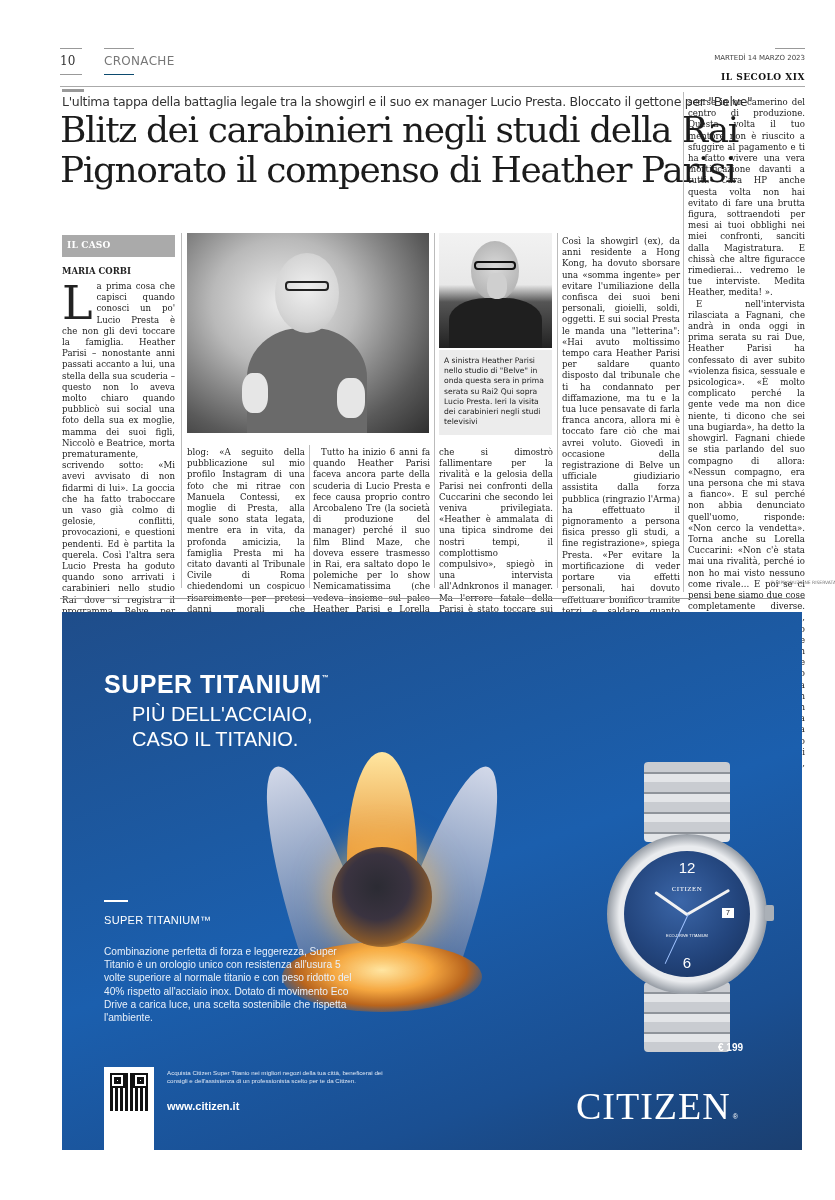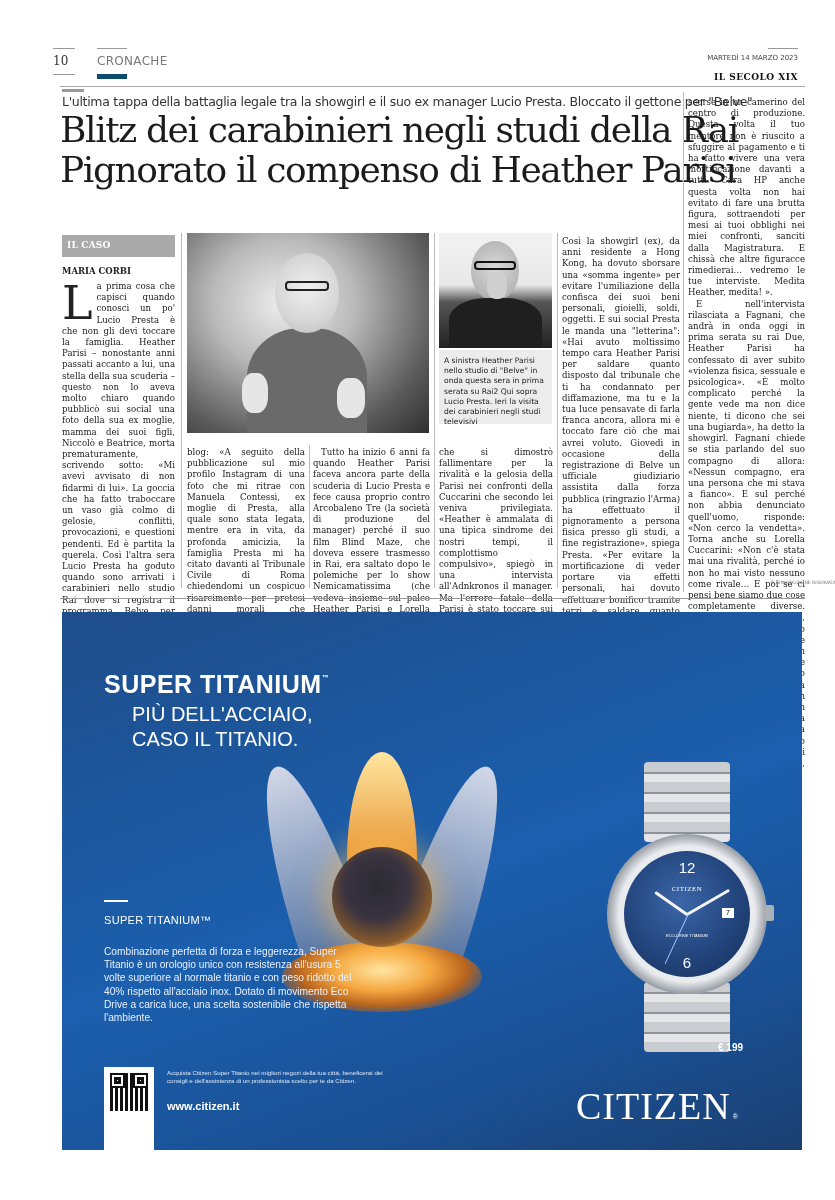--- a/index.html
+++ b/index.html
@@ -1,22 +1,22 @@
 <!DOCTYPE html>
 <html><head>
 <meta charset="utf-8">
 <style>
   * { box-sizing: border-box; margin: 0; padding: 0; }
   html, body { width: 835px; height: 1200px; background: #ffffff; overflow: hidden; }
   body { position: relative; font-family: "DejaVu Serif", serif; color: #1a1a1a; }
 
   
-  .hdr { position: absolute; left: 53px; top: 40px; width: 745px; height: 48px; }
+  .hdr { position: absolute; left: 60px; top: 40px; width: 745px; height: 48px; }
   .hdr .pg { position: absolute; left: 0; top: 8px; width: 22px; border-top: 1px solid #999; border-bottom: 1px solid #999; padding: 5px 0 6px; font-size: 12px; color: #333; font-family: "DejaVu Serif", serif; }
-  .hdr .sec { position: absolute; left: 44px; top: 8px; width: 30px; border-top: 1px solid #999; border-bottom: 5px solid #0c4a6e; padding: 5px 0 6px; font-family: "DejaVu Sans", sans-serif; font-size: 12px; color: #777; letter-spacing: 0.3px; white-space: nowrap; overflow: visible; }
+  .hdr .sec { position: absolute; left: 44px; top: 8px; width: 30px; border-top: 1px solid #999; border-bottom: 1px solid #0c4a6e; padding: 5px 0 6px; font-family: "DejaVu Sans", sans-serif; font-size: 12px; color: #777; letter-spacing: 0.3px; white-space: nowrap; overflow: visible; }
   .hdr .sec span { display: inline-block; }
   .hdr .date-top { position: absolute; right: 0; top: 8px; width: 30px; border-top: 1px solid #999; }
   .hdr .date { position: absolute; right: 0; top: 14px; font-family: "DejaVu Sans", sans-serif; font-size: 7px; color: #444; text-align: center; white-space: nowrap; }
   .hdr .paper { position: absolute; right: 0; top: 24px; font-family: "DejaVu Serif", serif; font-weight: bold; font-size: 9px; letter-spacing: 0.5px; color: #111; white-space: nowrap; margin-top: 8px; }
   .hdr-rule { position: absolute; left: 60px; top: 86px; width: 745px; border-top: 1px solid #aaa; }
 
   
   .kicker-bar { position: absolute; left: 62px; top: 89px; width: 22px; height: 3px; background: #999; }
   .kicker { position: absolute; left: 62px; top: 94px; width: 620px; font-family: "DejaVu Sans", sans-serif; font-size: 12.5px; color: #333; white-space: nowrap; letter-spacing: -0.3px; }
   .headline { position: absolute; left: 60px; top: 110px; width: 630px; font-family: "DejaVu Serif", serif; font-size: 36px; line-height: 40px; color: #1b1b1b; letter-spacing: -1.4px; font-weight: normal; }
@@ -30,21 +30,21 @@
   .col p { margin: 0; }
   .col p + p { text-indent: 8px; }
 
   .tag { position: absolute; left: 62px; top: 235px; width: 113px; height: 22px; background: #aaa; color: #fff; font-family: "DejaVu Serif", serif; font-weight: bold; font-size: 9px; padding: 5px 5px; letter-spacing: 0.2px; }
   .byline { position: absolute; left: 62px; top: 266px; width: 113px; font-family: "DejaVu Serif", serif; font-weight: bold; font-size: 8.5px; color: #222; }
   .dropcap { float: left; font-family: "DejaVu Serif", serif; font-size: 46px; line-height: 40px; margin: 2px 4px 0 0; color: #222; }
 
   .photo { position: absolute; overflow: hidden; }
   .photo-parisi { left: 187px; top: 233px; width: 242px; height: 200px; background: radial-gradient(ellipse at 40% 35%, #eee 0%, #b9b9b9 35%, #888 55%, #5a5a5a 75%, #2f2f2f 100%); }
   .photo-presta { left: 439px; top: 233px; width: 113px; height: 115px; background: linear-gradient(180deg, #f2f2f2 0%, #e8e8e8 45%, #555 60%, #222 100%); }
-  .caption { position: absolute; left: 439px; top: 350px; width: 113px; height: 74px; background: #ececec; padding: 6px 5px; font-family: "DejaVu Sans", sans-serif; font-size: 7.6px; line-height: 10.2px; color: #222; }
+  .caption { position: absolute; left: 439px; top: 350px; width: 113px; height: 85px; background: #ececec; padding: 6px 5px; font-family: "DejaVu Sans", sans-serif; font-size: 7.6px; line-height: 10.2px; color: #222; }
 
   
   .fig-head { position: absolute; border-radius: 50%; }
   .fig-body { position: absolute; }
 
   .copyright { position: absolute; left: 770px; top: 580px; font-family: "DejaVu Sans", sans-serif; font-size: 4.5px; color: #777; white-space: nowrap; }
   .bottom-rule { position: absolute; left: 60px; top: 598px; width: 745px; border-top: 1px solid #999; }
 
   
   .ad { position: absolute; left: 62px; top: 612px; width: 740px; height: 538px; overflow: hidden;

